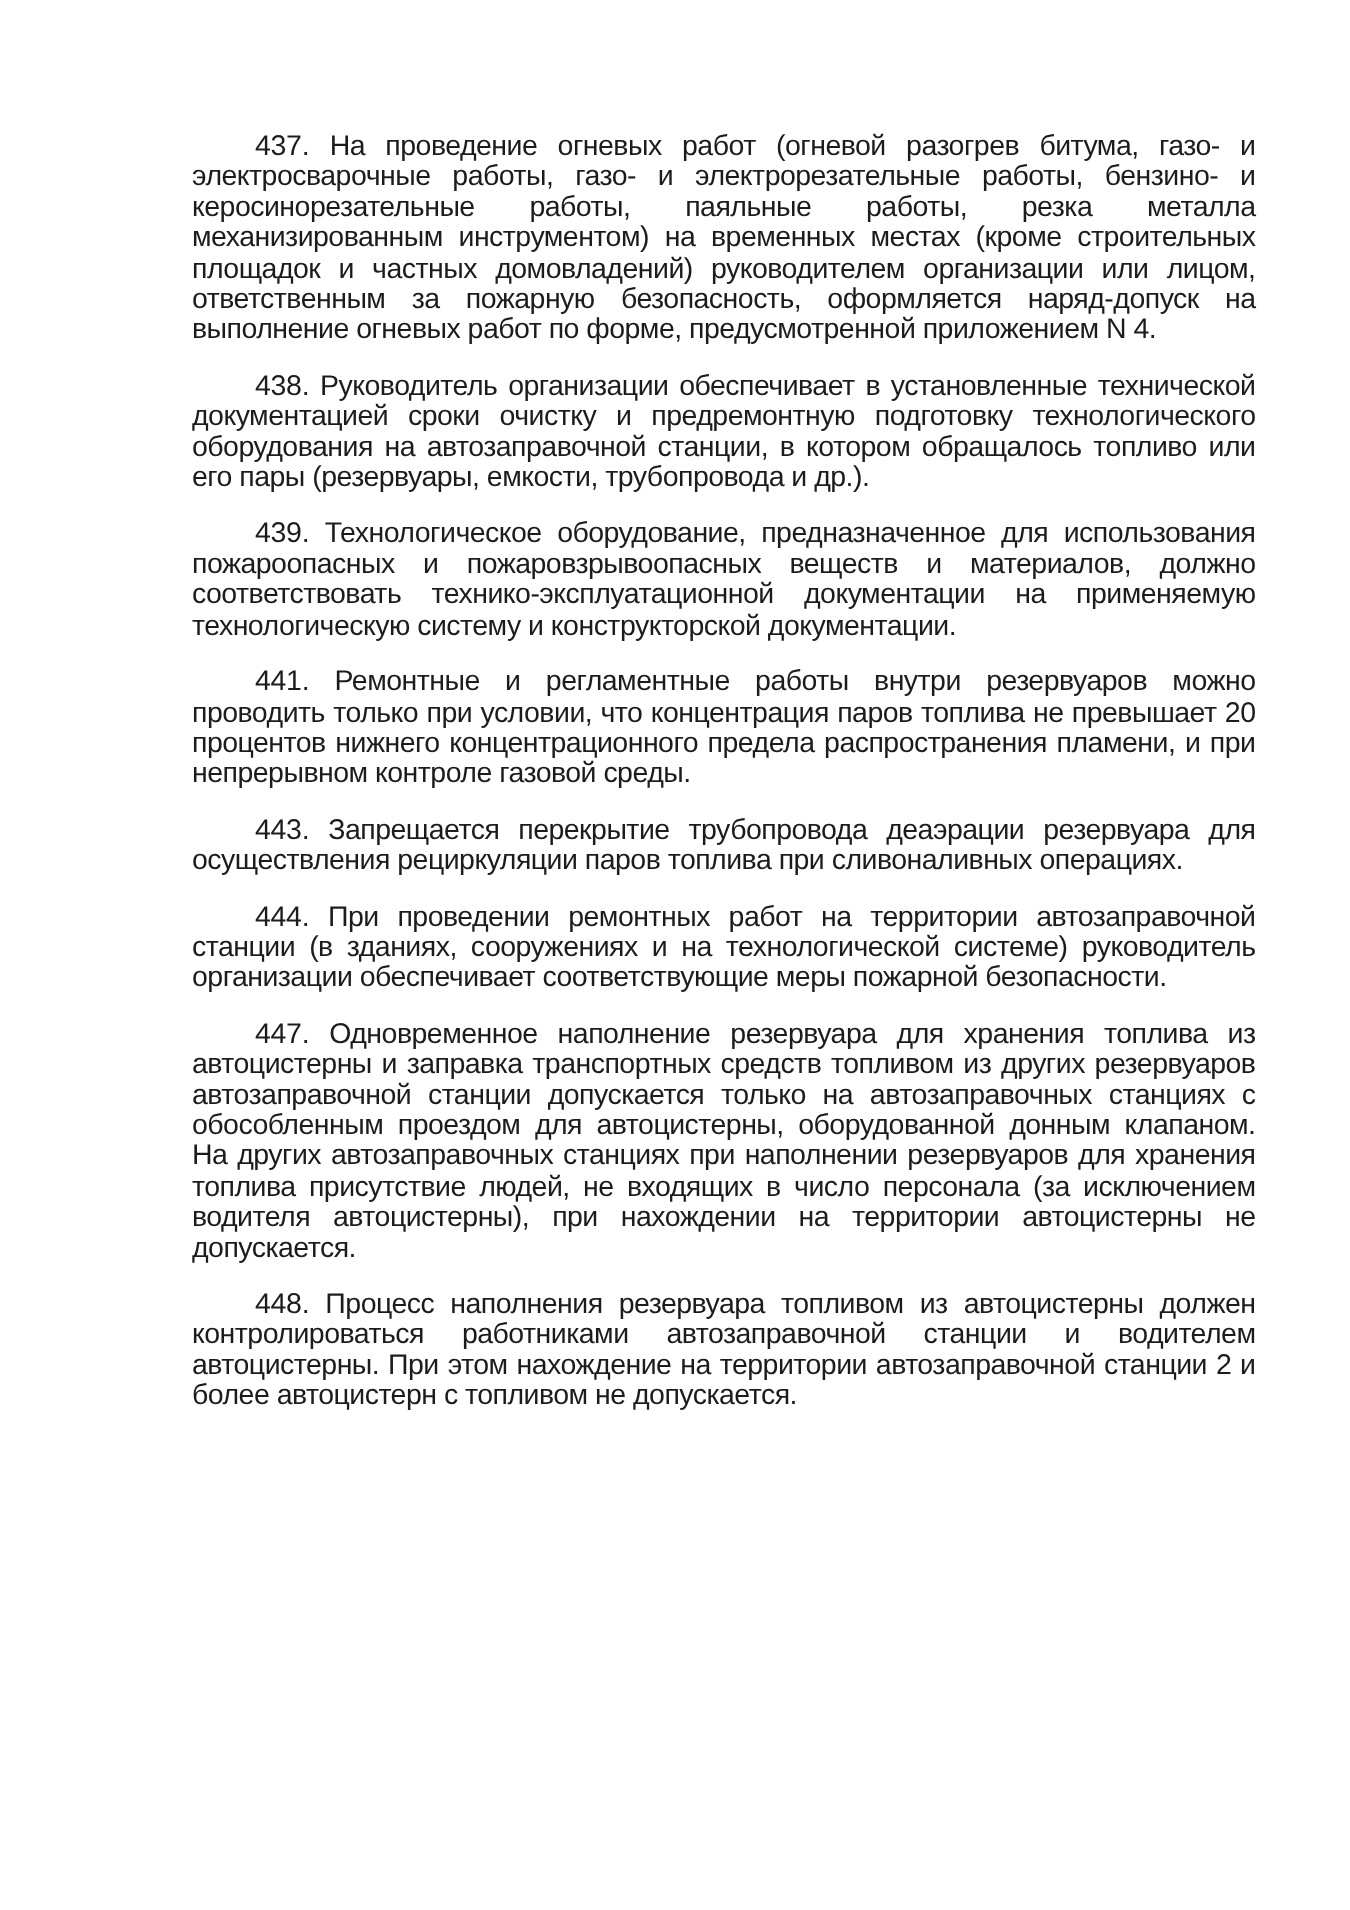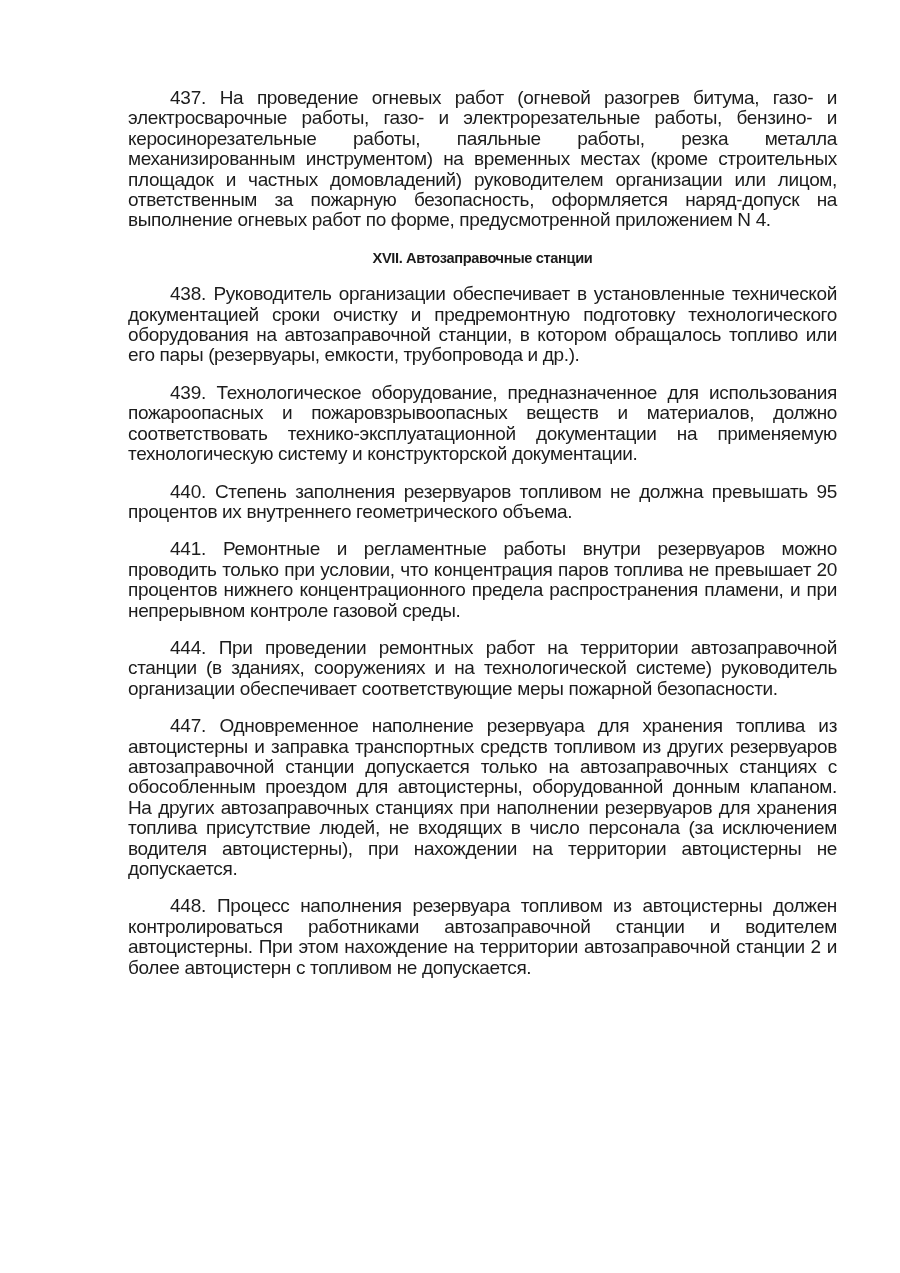--- a/index.html
+++ b/index.html
@@ -42,31 +42,30 @@
     letter-spacing: -0.35px;
   }
 </style>
 </head>
 <body>
 
 <div class="page">
 
   <p class="para"><span class="num">437.</span> <span>На проведение огневых работ (огневой разогрев битума, газо- и электросварочные работы, газо- и электрорезательные работы, бензино- и керосинорезательные работы, паяльные работы, резка металла механизированным инструментом) на временных местах (кроме строительных площадок и частных домовладений) руководителем организации или лицом, ответственным за пожарную безопасность, оформляется наряд-допуск на выполнение огневых работ по форме, предусмотренной приложением N 4.</span></p>
 
-  <h2 class="heading">XVII. Автозаправочные станции</h2>
 
   <p class="para"><span class="num">438.</span> <span>Руководитель организации обеспечивает в установленные технической документацией сроки очистку и предремонтную подготовку технологического оборудования на автозаправочной станции, в котором обращалось топливо или его пары (резервуары, емкости, трубопровода и др.).</span></p>
 
   <p class="para"><span class="num">439.</span> <span>Технологическое оборудование, предназначенное для использования пожароопасных и пожаровзрывоопасных веществ и материалов, должно соответствовать технико-эксплуатационной документации на применяемую технологическую систему и конструкторской документации.</span></p>
 
-  <p class="para"><span class="num">440.</span> <span>Степень заполнения резервуаров топливом не должна превышать 95 процентов их внутреннего геометрического объема.</span></p>
 
   <p class="para"><span class="num">441.</span> <span>Ремонтные и регламентные работы внутри резервуаров можно проводить только при условии, что концентрация паров топлива не превышает 20 процентов нижнего концентрационного предела распространения пламени, и при непрерывном контроле газовой среды.</span></p>
 
 
+  <p class="para"><span class="num">443.</span> <span>Запрещается перекрытие трубопровода деаэрации резервуара для осуществления рециркуляции паров топлива при сливоналивных операциях.</span></p>
 
   <p class="para"><span class="num">444.</span> <span>При проведении ремонтных работ на территории автозаправочной станции (в зданиях, сооружениях и на технологической системе) руководитель организации обеспечивает соответствующие меры пожарной безопасности.</span></p>
 
 
 
   <p class="para"><span class="num">447.</span> <span>Одновременное наполнение резервуара для хранения топлива из автоцистерны и заправка транспортных средств топливом из других резервуаров автозаправочной станции допускается только на автозаправочных станциях с обособленным проездом для автоцистерны, оборудованной донным клапаном. На других автозаправочных станциях при наполнении резервуаров для хранения топлива присутствие людей, не входящих в число персонала (за исключением водителя автоцистерны), при нахождении на территории автоцистерны не допускается.</span></p>
 
   <p class="para"><span class="num">448.</span> <span>Процесс наполнения резервуара топливом из автоцистерны должен контролироваться работниками автозаправочной станции и водителем автоцистерны. При этом нахождение на территории автозаправочной станции 2 и более автоцистерн с топливом не допускается.</span></p>
 
 

